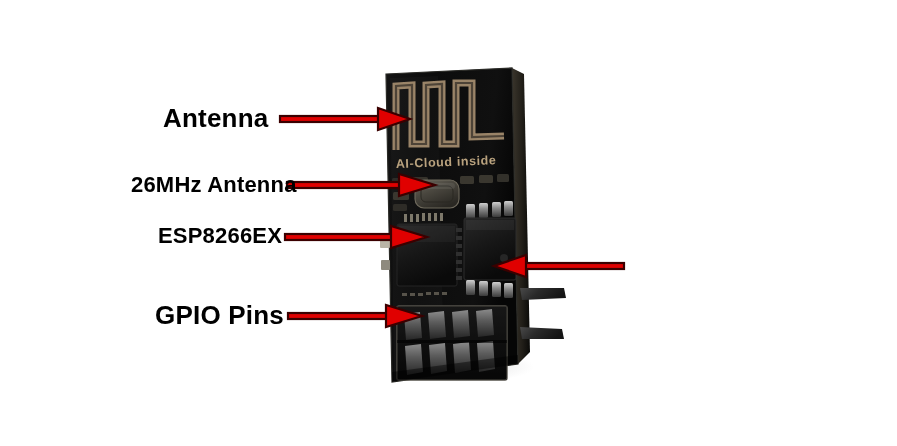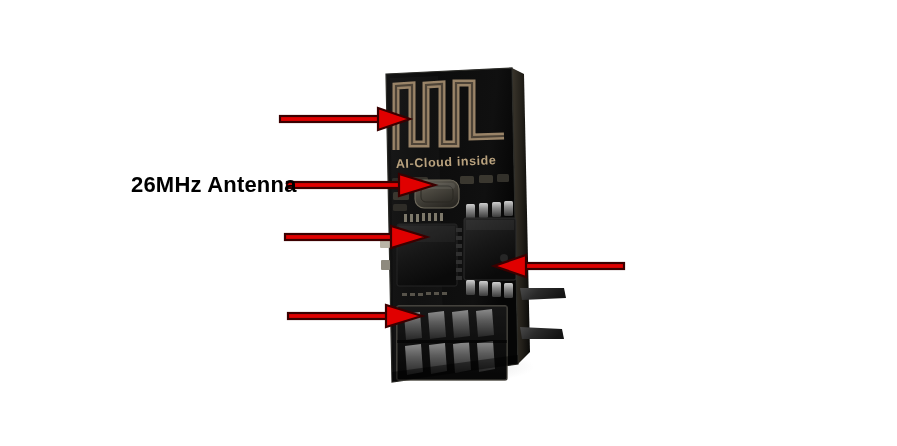--- a/index.html
+++ b/index.html
@@ -275,19 +275,22 @@
 
   <div class="arrow" style="left:494px; top:253px;">
     <svg width="132" height="26" viewBox="0 0 132 26">
       <g stroke="#3a0000" stroke-width="2.2" fill="#e00000">
         <rect x="26" y="10" width="104" height="6"></rect>
         <polygon points="32,2 32,24 0,13"></polygon>
       </g>
     </svg>
   </div>
 
+  <div class="callout-label" style="left:163px; top:103px; font-size:26px;">Antenna</div>
 
   <div class="callout-label" style="left:131px; top:172px; font-size:22px;">26MHz Antenna</div>
 
-
+  <div class="callout-label" style="left:158px; top:223px; font-size:22px;">ESP8266EX</div>
+
+  <div class="callout-label" style="left:155px; top:300px; font-size:26px;">GPIO Pins</div>
 
 
 </div>
 
 </body></html>

